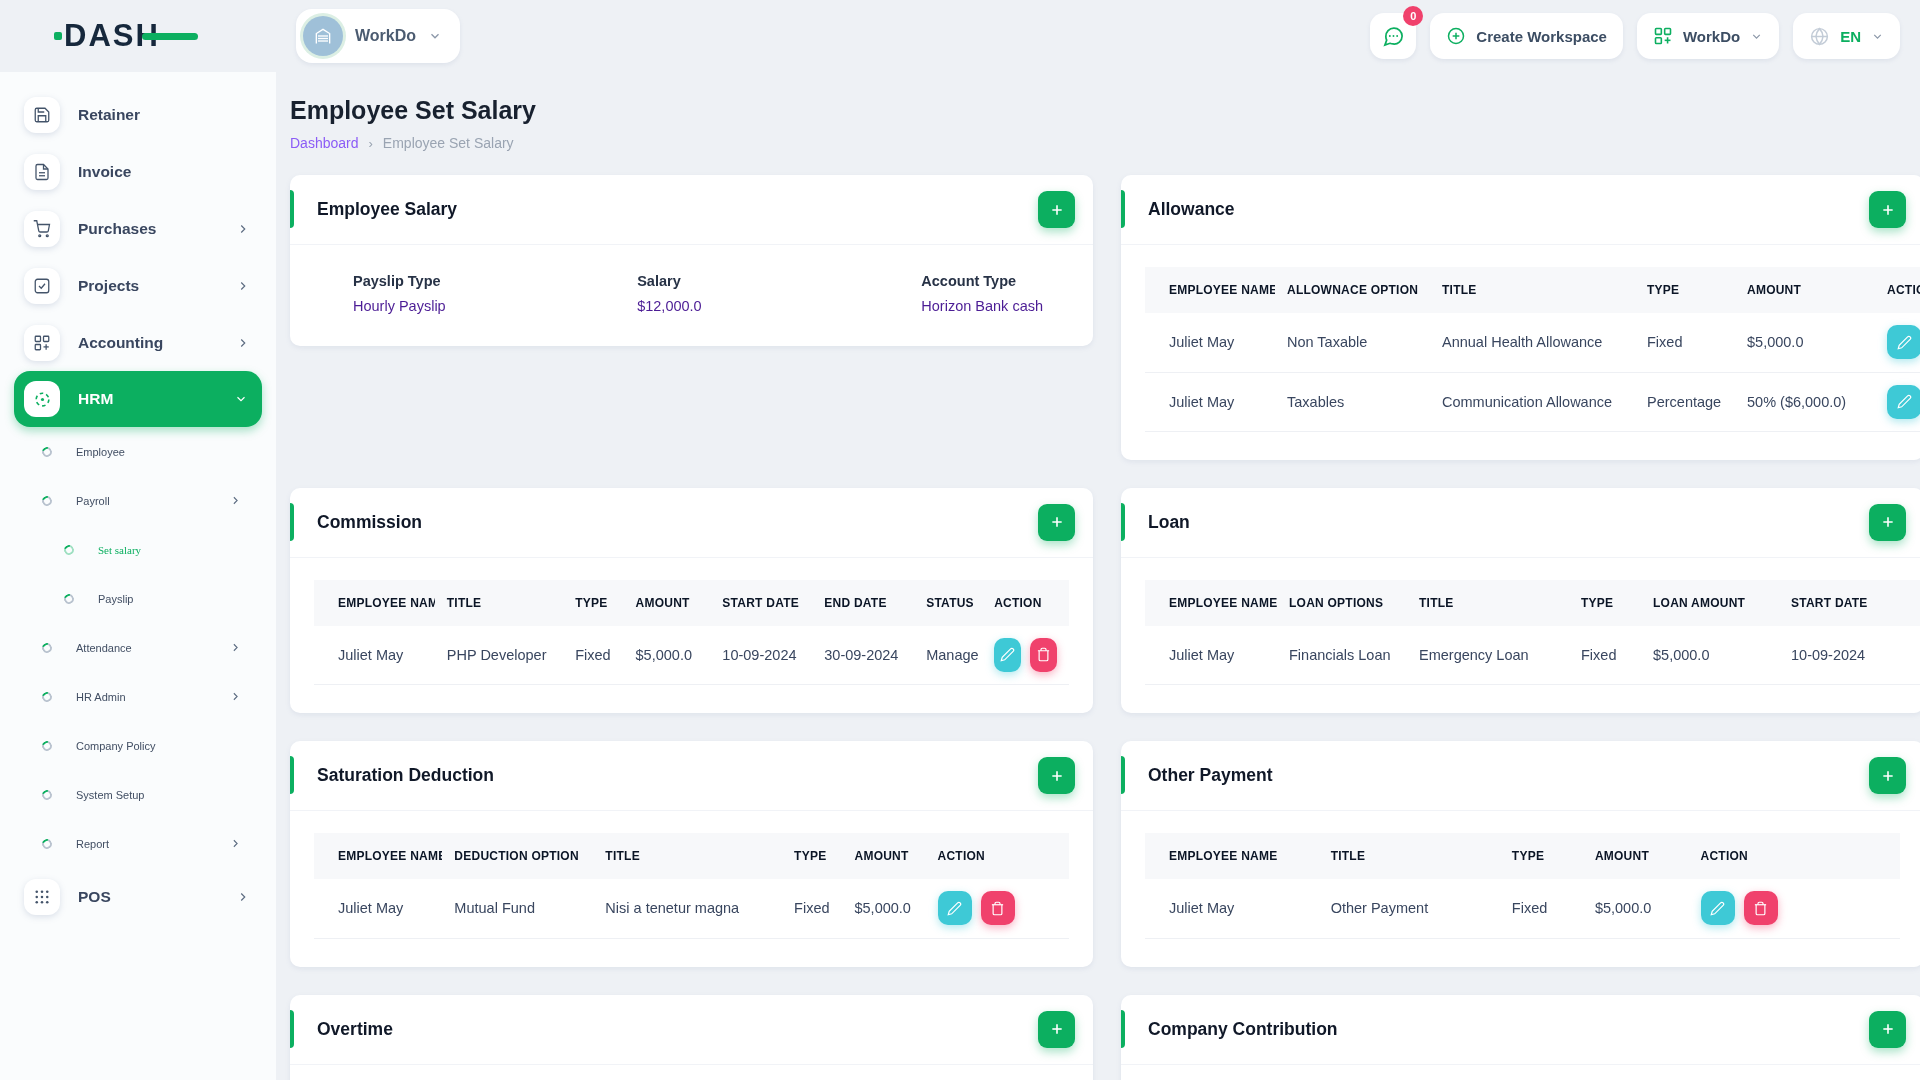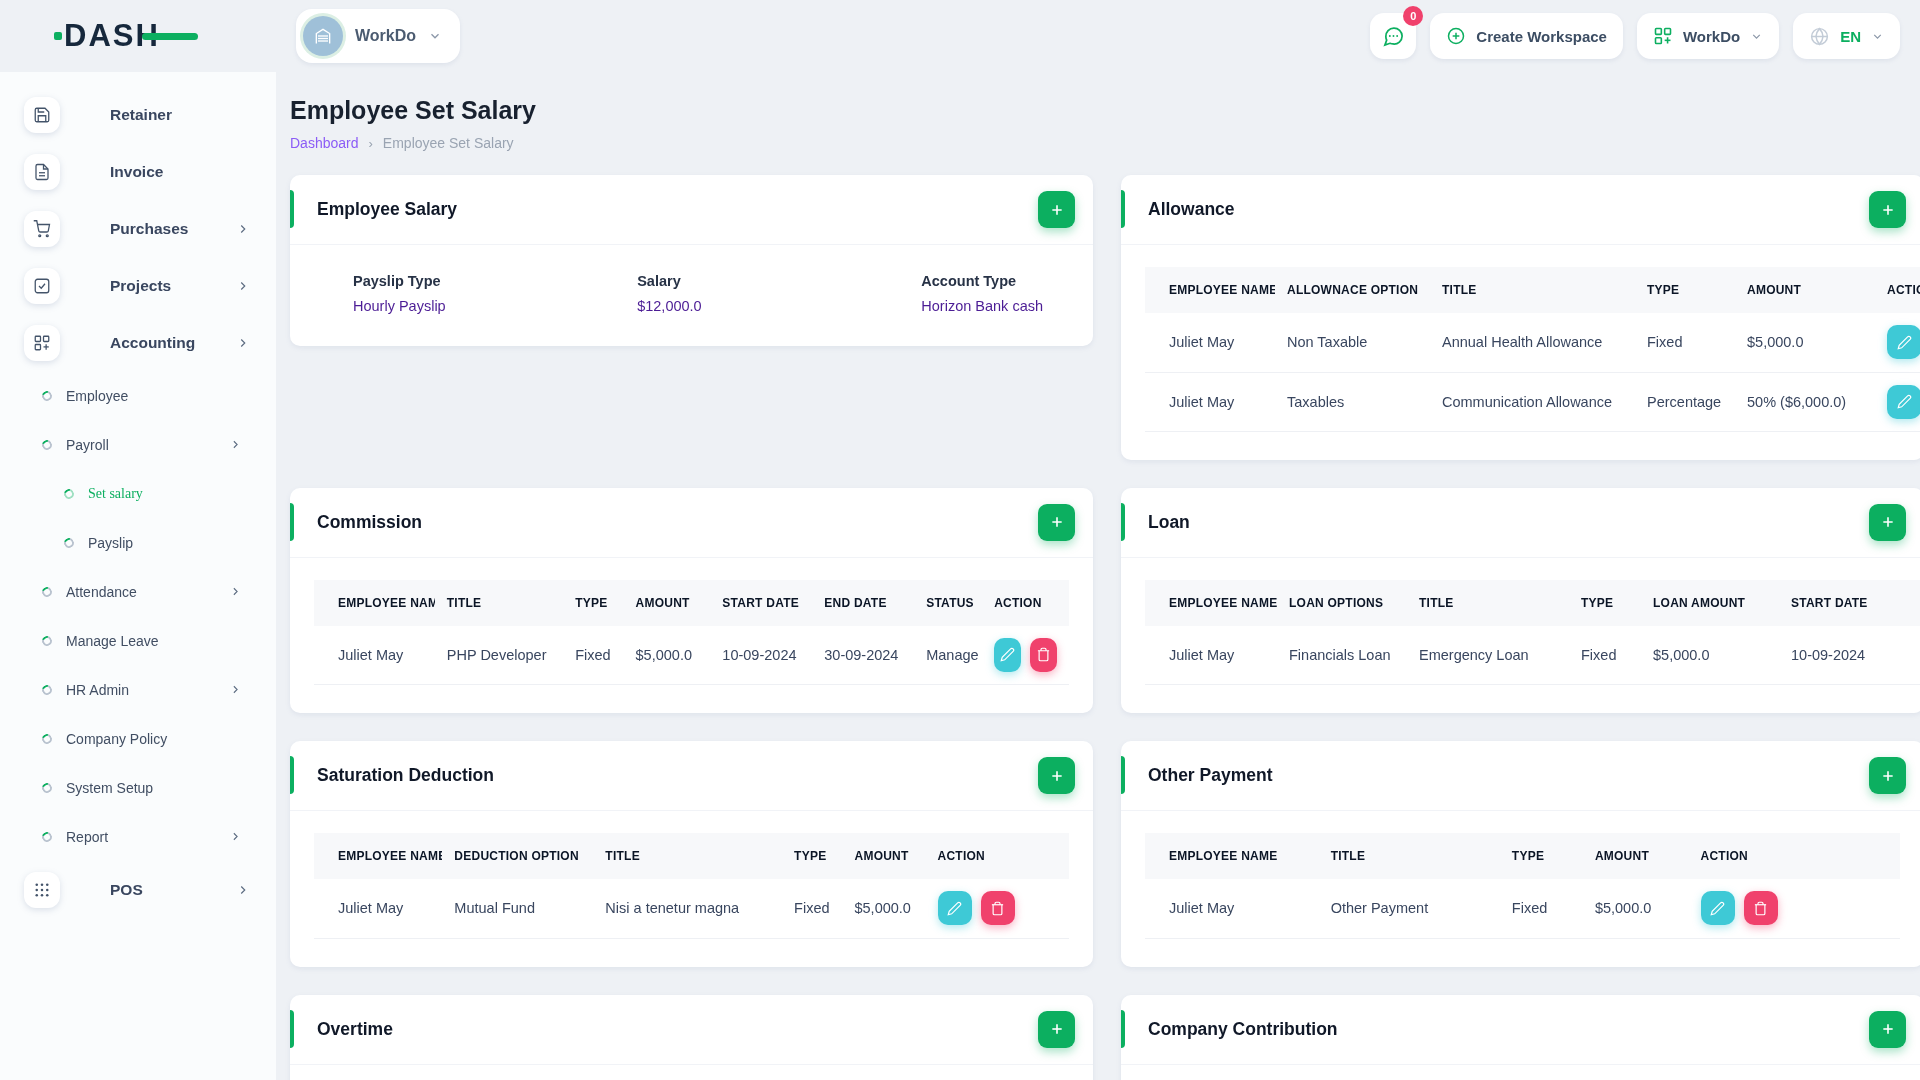--- a/index.html
+++ b/index.html
@@ -22,32 +22,32 @@
   .ws-name { font-size:16px; font-weight:600; color:#4b5b70; }
   .tb-right { margin-left:auto; display:flex; align-items:center; gap:14px; }
   .pill { height:46px; background:#fff; border-radius:14px; box-shadow:0 2px 4px rgba(126,142,177,.14); display:flex; align-items:center; gap:10px; padding:0 16px; cursor:pointer; }
   .pill.icon-only { width:46px; justify-content:center; padding:0; position:relative; }
   .badge { position:absolute; top:-7px; right:-7px; min-width:20px; height:20px; border-radius:10px; background:#F0416C; color:#fff; font-size:11px; font-weight:700; display:flex; align-items:center; justify-content:center; padding:0 5px; }
   .pill-label { font-size:15px; font-weight:600; color:#3c4d63; }
   .pill-label.green { color:#0CAF60; font-weight:700; }
 
   
   .sidebar { position:absolute; top:72px; left:0; bottom:0; width:276px; background:#fafcfd; padding:14px 12px 0 24px; overflow:hidden; }
-  .side-item { display:flex; align-items:center; height:57px; cursor:pointer;gap:32px; }
+  .side-item { display:flex; align-items:center; height:57px; cursor:pointer; }
   .chip { width:36px; height:36px; border-radius:12px; background:#fff; box-shadow:0 2px 6px rgba(126,142,177,.25); display:flex; align-items:center; justify-content:center; color:#44546a; flex:0 0 36px; }
   .side-label { margin-left:18px; font-size:15.5px; font-weight:600; color:#39465f; }
   .side-chevron { margin-left:auto; margin-right:14px; color:#5b6b80; }
   .side-item.active-pill { background:#0CAF60; border-radius:16px; margin-left:-10px; margin-right:2px; padding-left:10px; height:56px; box-shadow:0 4px 10px rgba(12,175,96,.35); }
   .side-item.active-pill .chip { color:#0CAF60; box-shadow:none; }
   .side-item.active-pill .side-label { color:#fff; }
   .side-item.active-pill .side-chevron { color:#fff; }
   .sub-item { display:flex; align-items:center; height:49px; cursor:pointer; }
   .sub-item .dot { width:10px; height:10px; border-radius:50%; border:2.5px solid #b9c3cf; border-top-color:#0CAF60; transform:rotate(-30deg); margin-left:18px; flex:0 0 10px; }
   .sub-item.lvl2 .dot { margin-left:40px; }
-  .sub-item .sub-label { margin-left:14px; font-size:14px; color:#414e63; }
+  .sub-item .sub-label { margin-left:24px; font-size:11px; color:#414e63; }
   .sub-item.active .sub-label { color:#0CAF60;font-family:Liberation Serif, serif; }
   .sub-item.active .dot { border-color:#9fe0c2; border-top-color:#0CAF60; }
   .sub-item .side-chevron { margin-right:22px; }
 
   
   .content { position:absolute; left:290px; top:72px; width:1634px; bottom:0; }
   .page-title { margin-top:24px; font-size:25px; font-weight:700; color:#18212f; }
   .breadcrumb { margin-top:10px; display:flex; align-items:center; gap:10px; font-size:14px; }
   .bc-link { color:#8b5cf6; cursor:pointer; }
   .bc-sep { color:#9aa4b2; font-size:13px; }
@@ -211,20 +211,32 @@
           <line x1="17.5" y1="13.5" x2="17.5" y2="21"></line>
           <line x1="14" y1="17.2" x2="21" y2="17.2"></line>
         </svg>
     </span>
     <span class="side-label">Accounting</span>
     <svg class="side-chevron" width="14" height="14" viewBox="0 0 24 24" fill="none" stroke="currentColor" stroke-width="2">
         <polyline points="9 6 15 12 9 18"></polyline>
       </svg>
   </div>
 
+  <div class="side-item active-pill">
+    <span class="chip">
+      <svg width="19" height="19" viewBox="0 0 24 24" fill="none" stroke="currentColor" stroke-width="2">
+          <circle cx="12" cy="12" r="8" stroke-dasharray="4.5 3.8"></circle>
+          <circle cx="12" cy="12" r="2" fill="currentColor" stroke="none"></circle>
+        </svg>
+    </span>
+    <span class="side-label">HRM</span>
+    <svg class="side-chevron" width="14" height="14" viewBox="0 0 24 24" fill="none" stroke="currentColor" stroke-width="2">
+        <polyline points="6 9 12 15 18 9"></polyline>
+      </svg>
+  </div>
 
   <div class="sub-item">
     <span class="dot"></span>
     <span class="sub-label">Employee</span>
   </div>
   <div class="sub-item">
     <span class="dot"></span>
     <span class="sub-label">Payroll</span>
     <svg class="side-chevron" width="13" height="13" viewBox="0 0 24 24" fill="none" stroke="currentColor" stroke-width="2">
         <polyline points="9 6 15 12 9 18"></polyline>
@@ -237,24 +249,20 @@
   <div class="sub-item lvl2">
     <span class="dot"></span>
     <span class="sub-label">Payslip</span>
   </div>
   <div class="sub-item">
     <span class="dot"></span>
     <span class="sub-label">Attendance</span>
     <svg class="side-chevron" width="13" height="13" viewBox="0 0 24 24" fill="none" stroke="currentColor" stroke-width="2">
         <polyline points="9 6 15 12 9 18"></polyline>
       </svg>
-  </div>
-  <div class="sub-item">
-    <span class="dot"></span>
-    <span class="sub-label">Manage Leave</span>
   </div>
   <div class="sub-item">
     <span class="dot"></span>
     <span class="sub-label">HR Admin</span>
     <svg class="side-chevron" width="13" height="13" viewBox="0 0 24 24" fill="none" stroke="currentColor" stroke-width="2">
         <polyline points="9 6 15 12 9 18"></polyline>
       </svg>
   </div>
   <div class="sub-item">
     <span class="dot"></span>

